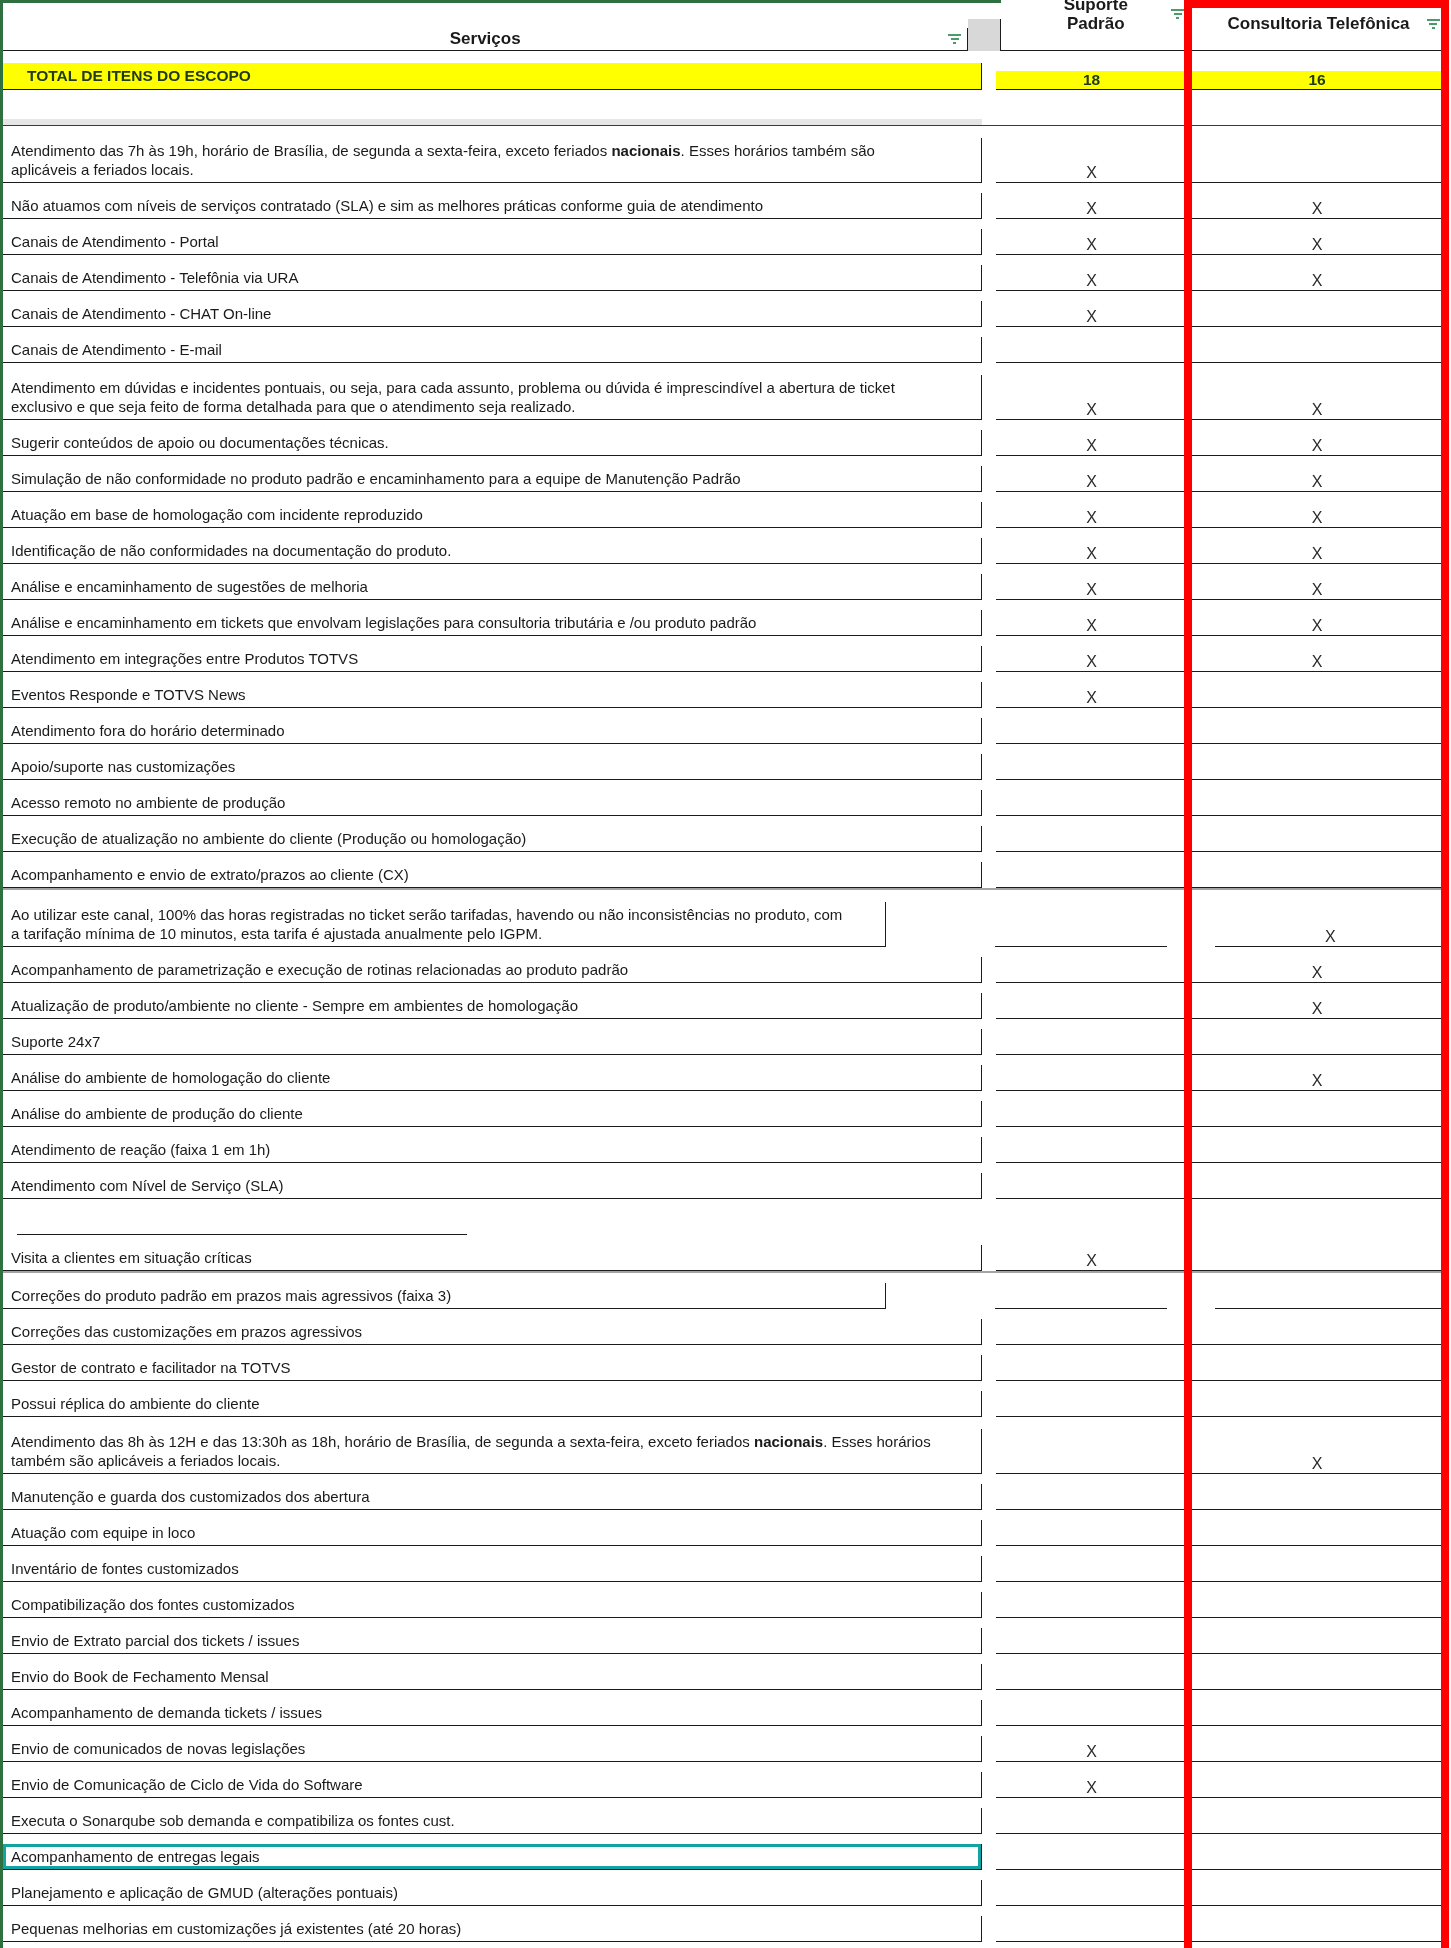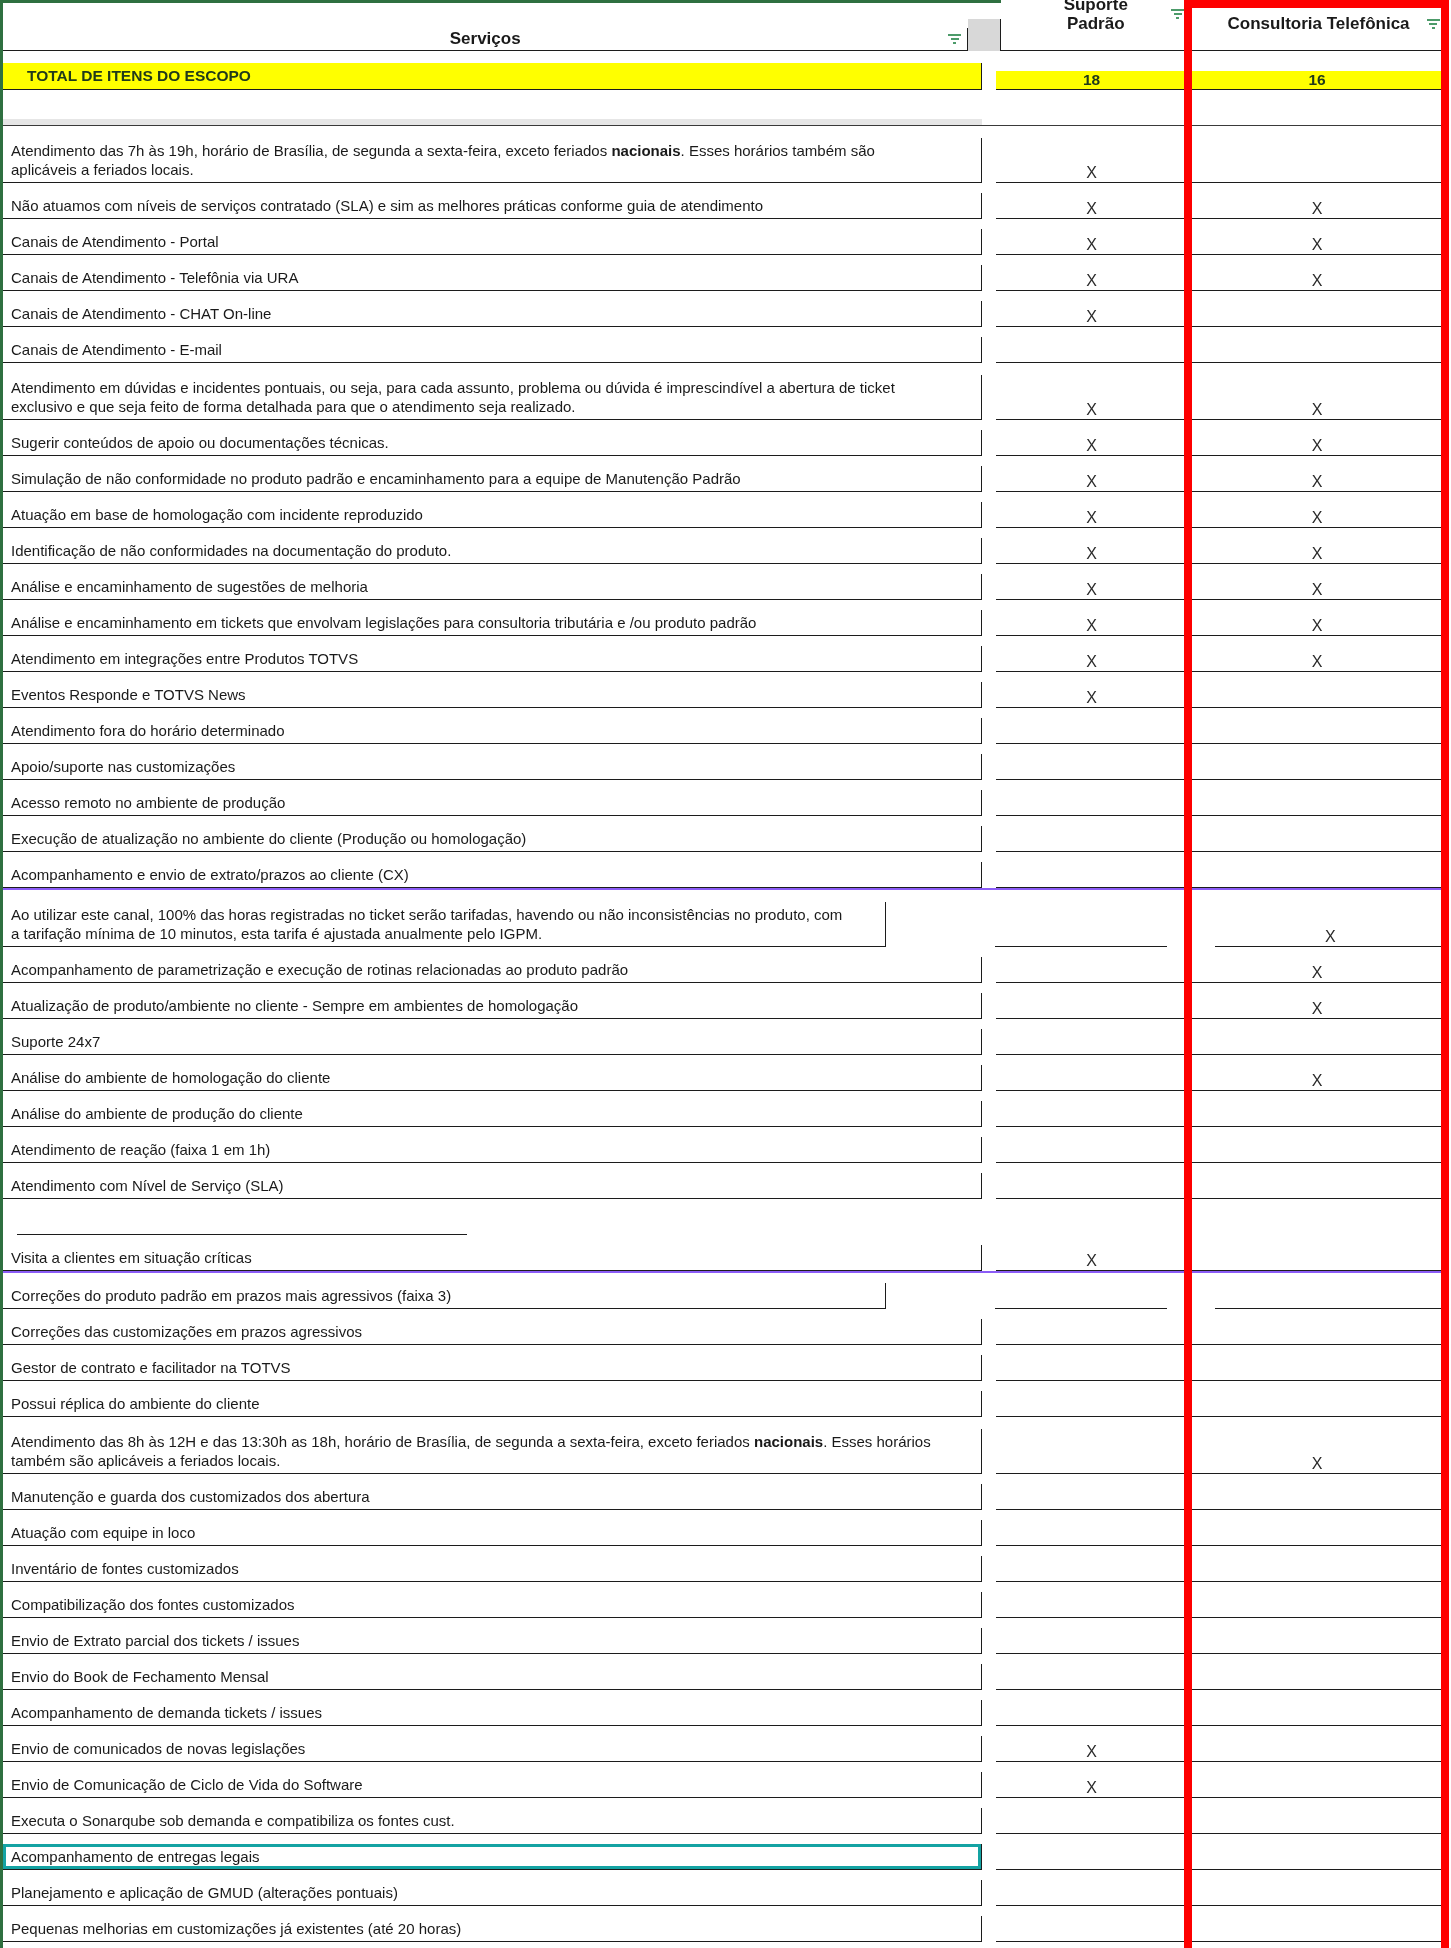--- a/index.html
+++ b/index.html
@@ -1,21 +1,21 @@
 <!DOCTYPE html>
 <html><head>
 <meta charset="utf-8">
 <style>
   html,body{margin:0;padding:0;background:#fff;}
   body{width:1451px;font-family:"Liberation Sans","DejaVu Sans",sans-serif;color:#1a1a1a;}
   .sheet-wrap{position:relative;width:1449px;}
   .sheet{border:3px solid #2f7040;background:#fff;}
   .row{display:flex;align-items:flex-end;min-height:36px;}
   .row.tall{min-height:57px;}
-  .row.thick{border-top:2px solid #8b5cf6;gap:48px;}
+  .row.thick{border-top:2px solid #a3a3a3;gap:48px;}
   .cell{box-sizing:border-box;border-right:1px solid #1c1c1c;border-bottom:1px solid #1c1c1c;
         display:flex;align-items:center;background:#fff;}
   .c-serv{width:979px;padding:3px 42px 3px 8px;font-size:15px;line-height:1.28;}
   .c-gap{width:14px;background:#d8d8d8;border-right:1px solid #1c1c1c;border-bottom:none;}
   .c-sup{width:192px;justify-content:center;font-size:16px;}
   .c-tel{width:258px;justify-content:center;font-size:16px;border-right:none;}
   .hdr{height:48px;}
   .hdr .cell{font-weight:bold;font-size:17px;justify-content:center;text-align:center;position:relative;padding:16px;}
   .hdr .c-serv{padding:0;}
   .hdr .c-sup .lbl{max-width:84px;line-height:1.15;}

